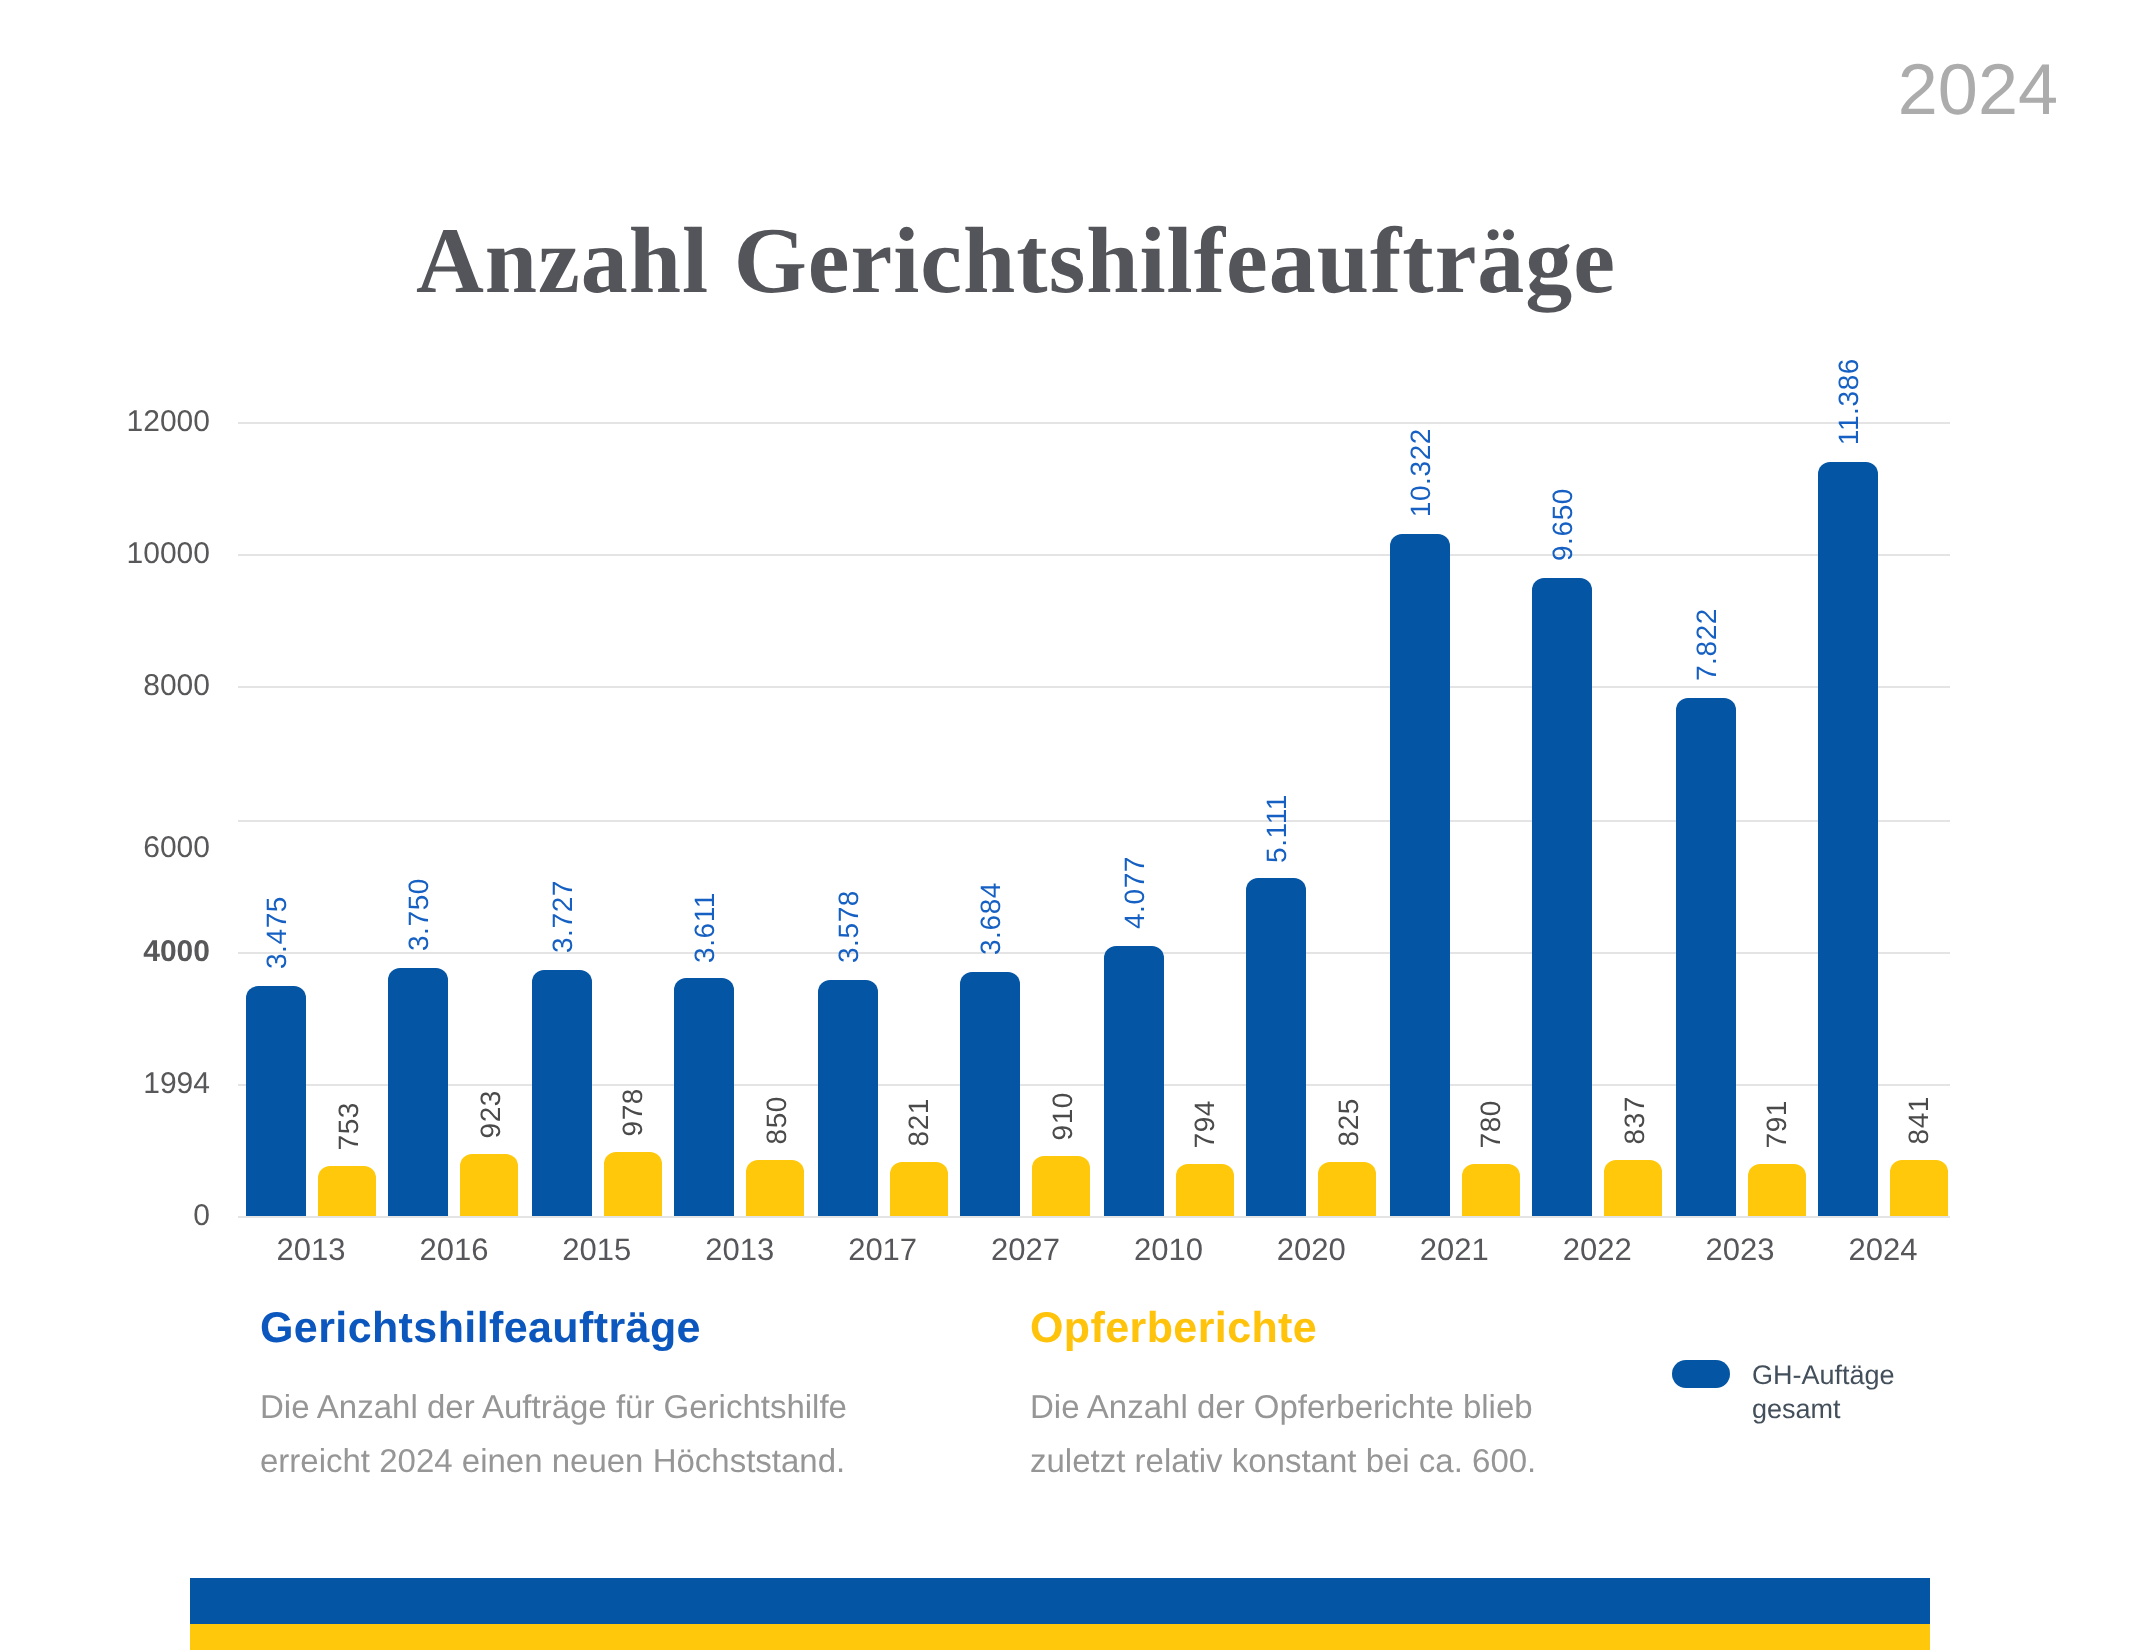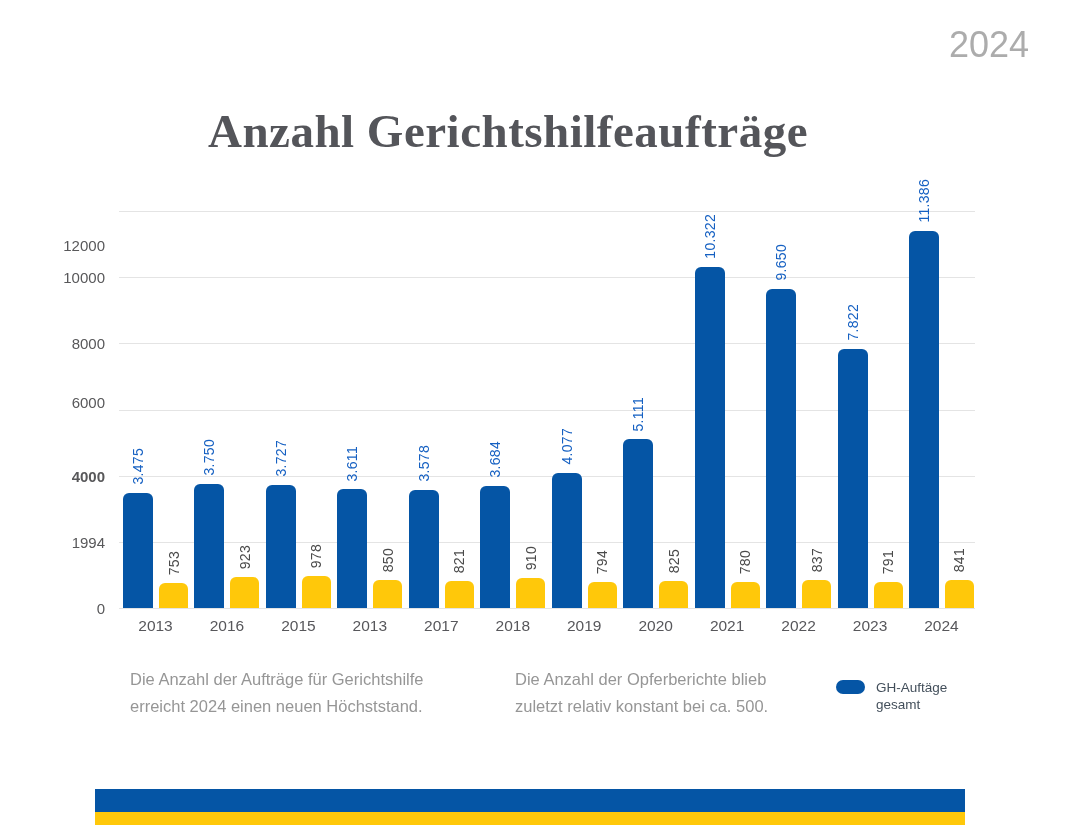--- a/index.html
+++ b/index.html
@@ -82,24 +82,24 @@
         <div class="gridline" style="top: 264.667px;"></div>
         <div class="gridline" style="top: 198.5px;"></div>
         <div class="gridline" style="top: 132.333px;"></div>
         <div class="gridline" style="top: 66.1667px;"></div>
         <div class="gridline" style="top: 0px;"></div>
       </div>
     <div id="y-labels">
         <div class="y-tick" style="top: 397px;">0</div>
         <div class="y-tick" style="top: 330.833px;">1994</div>
         <div class="y-tick" style="top: 264.667px; font-weight: bold;">4000</div>
-        <div class="y-tick" style="top: 191px;">6000</div>
+        <div class="y-tick" style="top: 213px;">6000</div>
         <div class="y-tick" style="top: 132.333px;">8000</div>
         <div class="y-tick" style="top: 66.1667px;">10000</div>
-        <div class="y-tick" style="top: 0px; margin-top: 34px;">12000</div>
+        <div class="y-tick" style="top: 0px;">12000</div>
       </div>
     <div class="groups" id="groups">
         <div class="group">
           <div class="col">
             <span class="bar-label" style="bottom: 123px; color: rgb(21, 96, 194);">3.475</span>
             <div class="bar wide" style="height: 115px; background: rgb(5, 85, 165);"></div>
           </div>
           <div class="col">
             <span class="bar-label" style="bottom: 33px; color: rgb(74, 74, 74);">753</span>
             <div class="bar narrow" style="height: 25px; background: rgb(255, 200, 10);"></div>
@@ -152,32 +152,32 @@
         </div>
         <div class="group">
           <div class="col">
             <span class="bar-label" style="bottom: 130px; color: rgb(21, 96, 194);">3.684</span>
             <div class="bar wide" style="height: 122px; background: rgb(5, 85, 165);"></div>
           </div>
           <div class="col">
             <span class="bar-label" style="bottom: 38px; color: rgb(74, 74, 74);">910</span>
             <div class="bar narrow" style="height: 30px; background: rgb(255, 200, 10);"></div>
           </div>
-          <div class="x-label">2018</div>
+          <div class="x-label">2027</div>
         </div>
         <div class="group">
           <div class="col">
             <span class="bar-label" style="bottom: 143px; color: rgb(21, 96, 194);">4.077</span>
             <div class="bar wide" style="height: 135px; background: rgb(5, 85, 165);"></div>
           </div>
           <div class="col">
             <span class="bar-label" style="bottom: 34px; color: rgb(74, 74, 74);">794</span>
             <div class="bar narrow" style="height: 26px; background: rgb(255, 200, 10);"></div>
           </div>
-          <div class="x-label">2019</div>
+          <div class="x-label">2010</div>
         </div>
         <div class="group">
           <div class="col">
             <span class="bar-label" style="bottom: 177px; color: rgb(21, 96, 194);">5.111</span>
             <div class="bar wide" style="height: 169px; background: rgb(5, 85, 165);"></div>
           </div>
           <div class="col">
             <span class="bar-label" style="bottom: 35px; color: rgb(74, 74, 74);">825</span>
             <div class="bar narrow" style="height: 27px; background: rgb(255, 200, 10);"></div>
           </div>
@@ -224,24 +224,26 @@
           <div class="col">
             <span class="bar-label" style="bottom: 36px; color: rgb(74, 74, 74);">841</span>
             <div class="bar narrow" style="height: 28px; background: rgb(255, 200, 10);"></div>
           </div>
           <div class="x-label">2024</div>
         </div>
       </div>
   </div>
 
   <div class="note note-left">
+    <h3 class="note-heading">Gerichtshilfeaufträge</h3>
     <p class="note-body">Die Anzahl der Aufträge für Gerichtshilfe erreicht 2024 einen neuen Höchststand.</p>
   </div>
   <div class="note note-right">
-    <p class="note-body">Die Anzahl der Opferberichte blieb zuletzt relativ konstant bei ca. 500.</p>
+    <h3 class="note-heading">Opferberichte</h3>
+    <p class="note-body">Die Anzahl der Opferberichte blieb zuletzt relativ konstant bei ca. 600.</p>
   </div>
 
   <div class="legend">
     <div class="legend-item">
       <span class="swatch" style="background:#0555a5"></span>
       <span class="label">GH-Auftäge gesamt</span>
     </div>
   </div>
 
   <div class="stripe-blue"></div>

